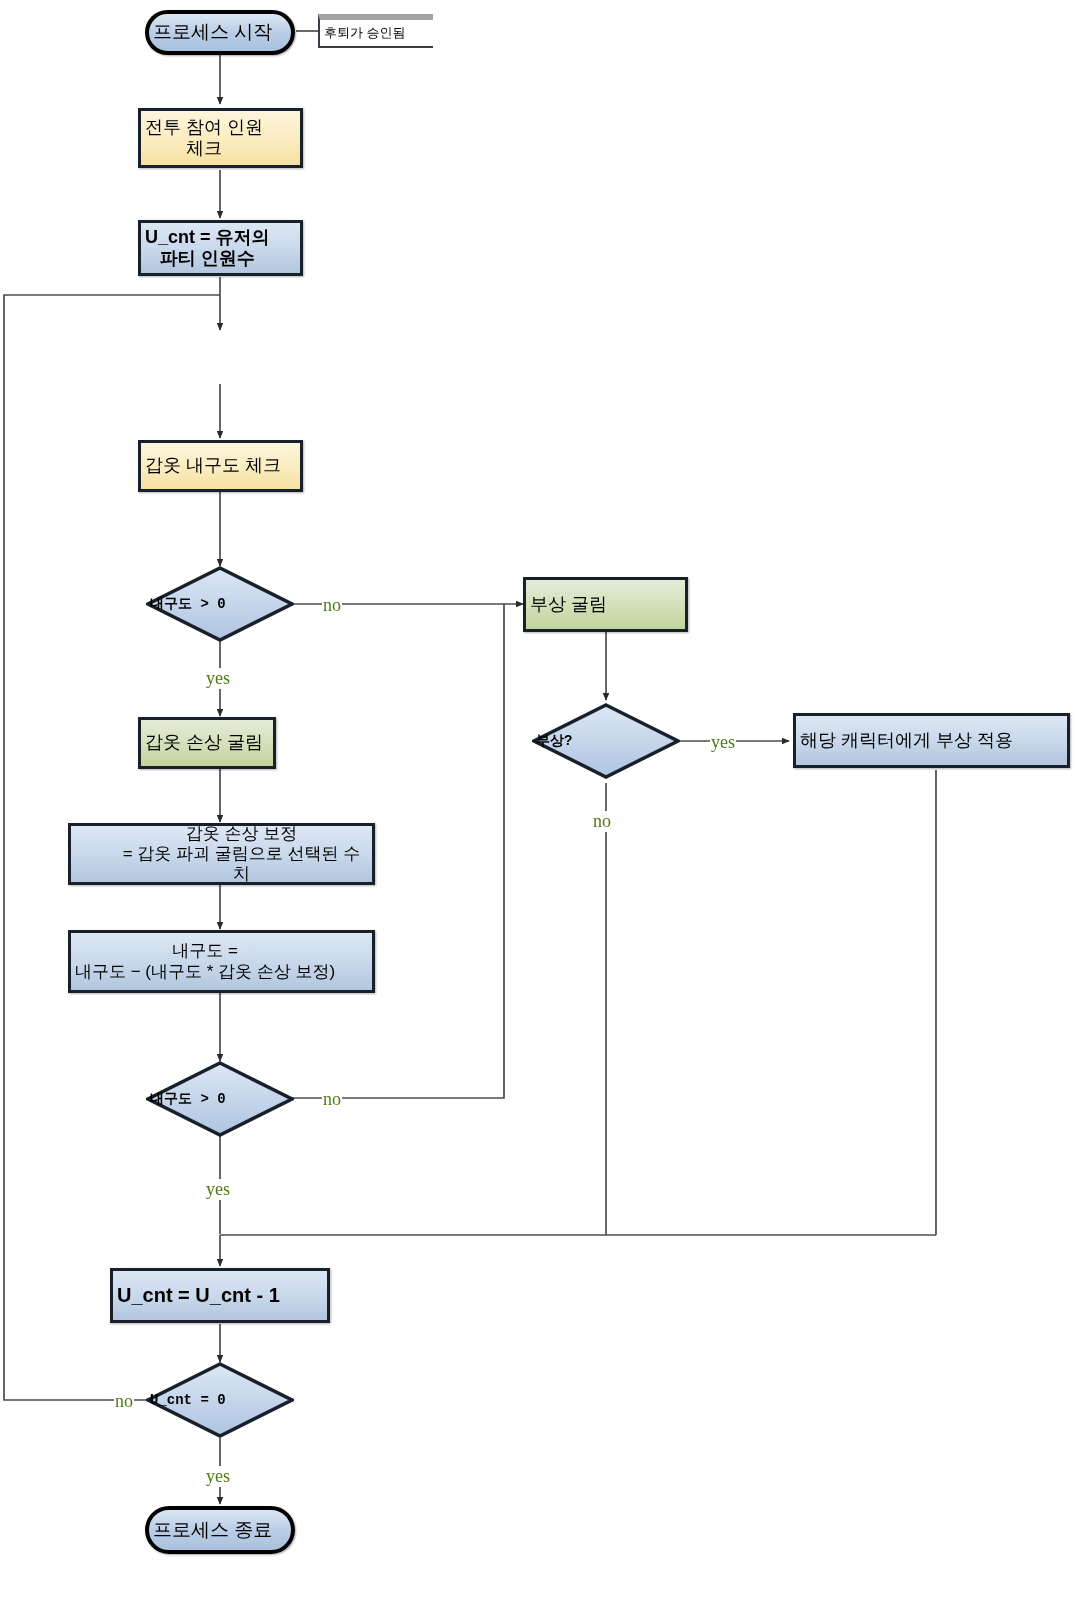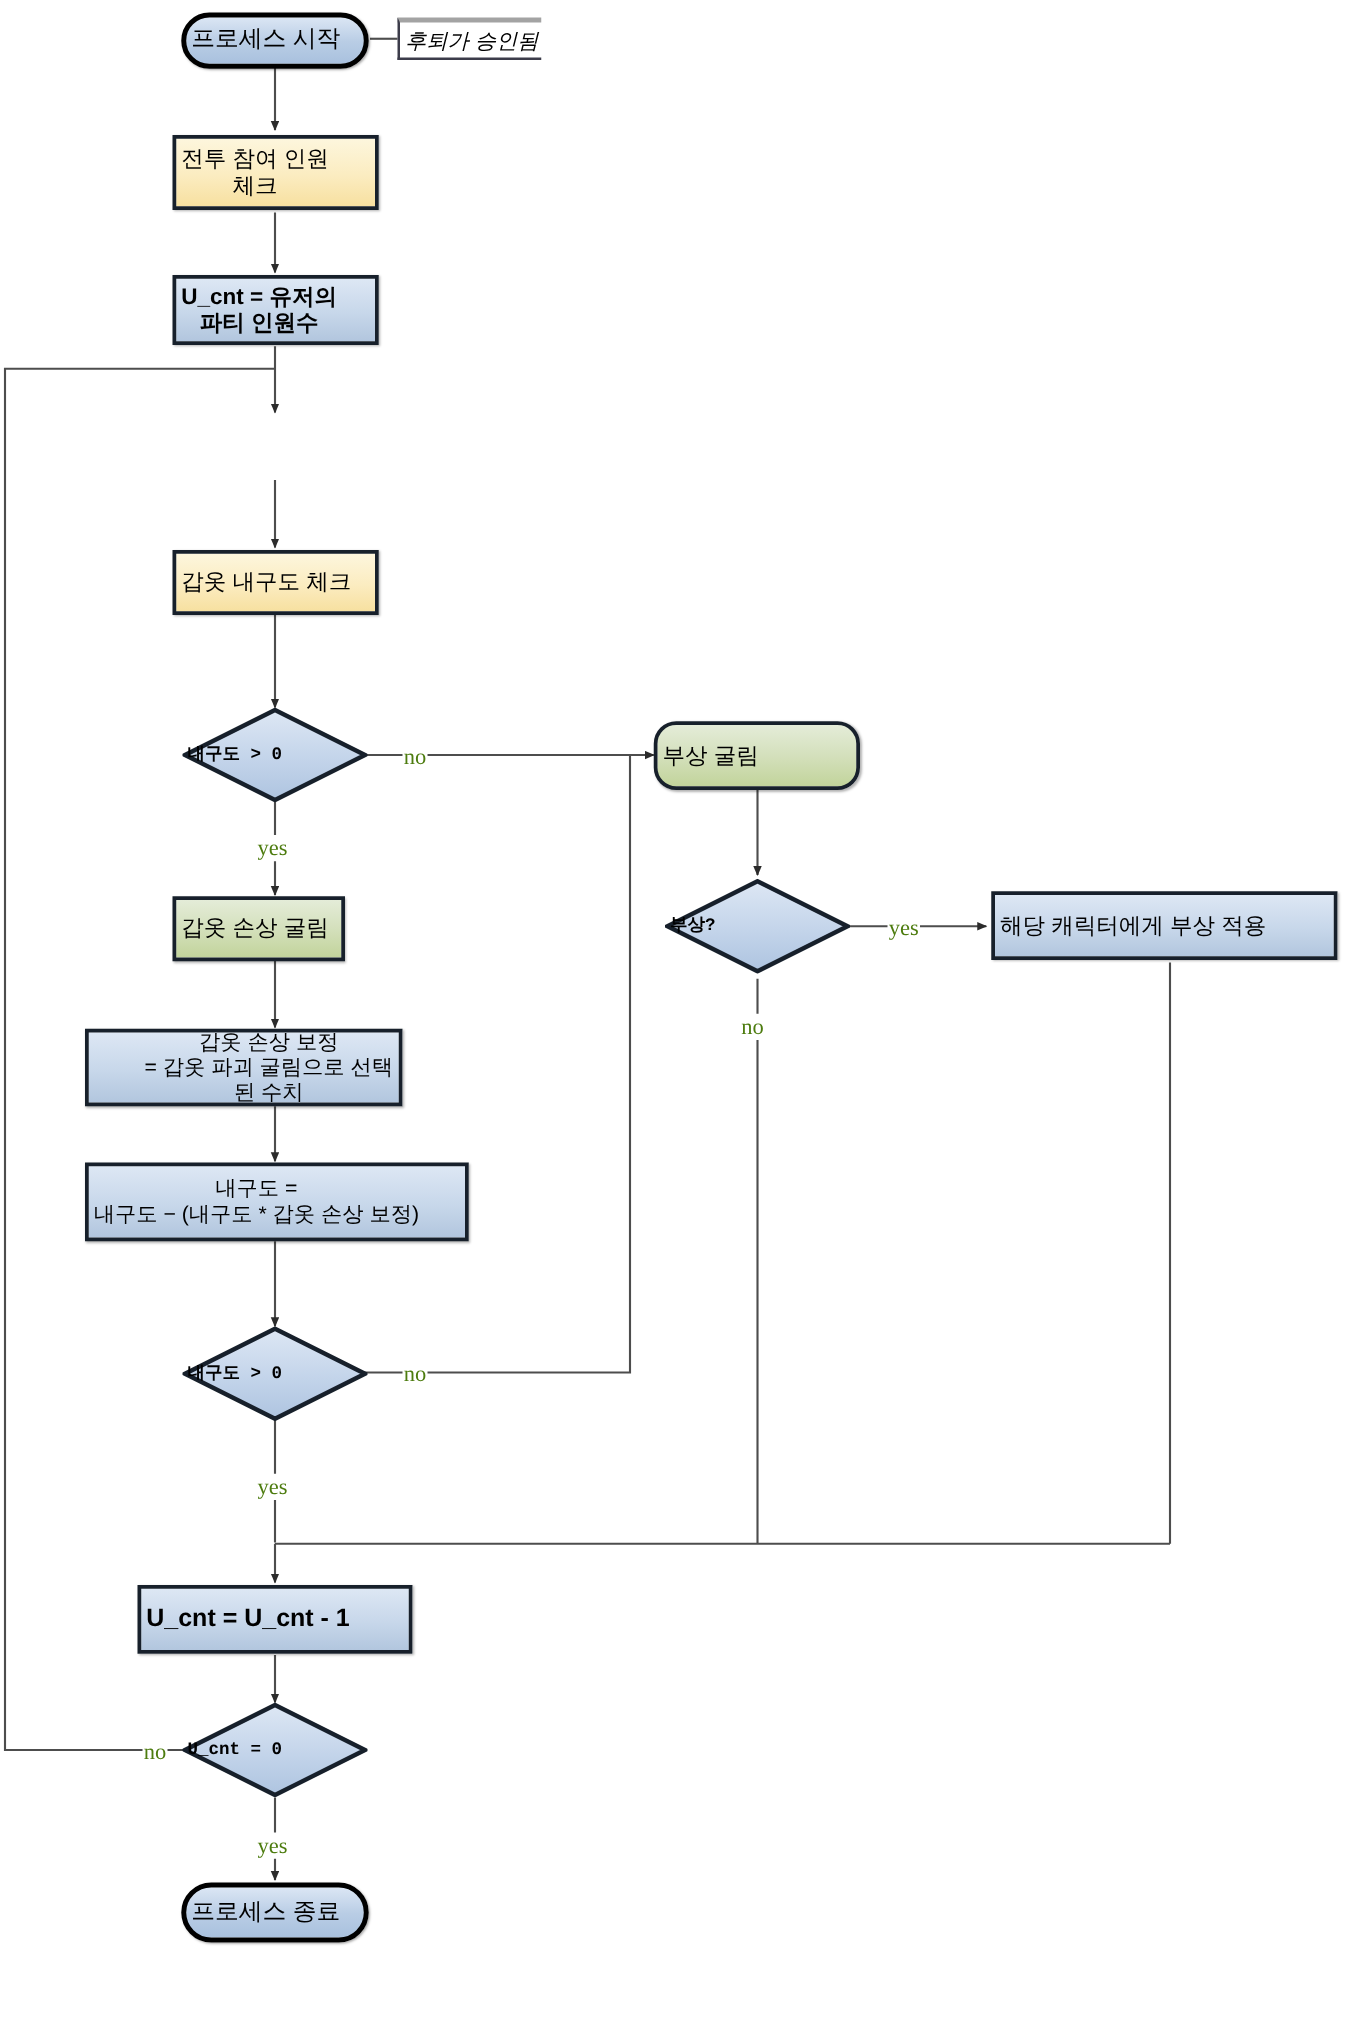--- a/index.html
+++ b/index.html
@@ -90,32 +90,31 @@
   .decision .txt {
     position: relative;
     z-index: 1;
     font-family: Liberation Mono, monospace;
   }
 
   
   .note {
     position: absolute;
     border-left: 2px solid #3c3c4a;
-    border-top: 4px solid #a3a3a3;
+    border-top: 6px solid #a3a3a3;
     border-bottom: 2px solid #3c3c4a;
     border-right: none;
     background: transparent;
     display: flex;
     align-items: center;
-    font-size: 17px;
+    font-size: 13px;
     color: #000;
     padding-left: 4px;
     box-sizing: border-box;
     z-index: 3;
-    font-style: italic;
   }
 
   
   .elabel {
     position: absolute;
     font-size: 18px;
     color: #4d7c0f;
     background: #ffffff;
     padding: 0 1px;
     z-index: 4;
@@ -214,21 +213,21 @@
           <stop offset="0%" stop-color="#dde7f4"></stop>
           <stop offset="55%" stop-color="#c3d4ea"></stop>
           <stop offset="100%" stop-color="#aec4e0"></stop>
         </linearGradient>
       </defs>
       <polygon points="74,2 146,38 74,74 2,38" fill="url(#dgrad1)" stroke="#17202b" stroke-width="3.5"></polygon>
     </svg>
     <span class="txt">내구도 &gt; 0</span>
   </div>
 
-  <div class="node green" style="left:523px; top:577px; width:165px; height:55px;border-radius:18px;">
+  <div class="node green" style="left:523px; top:577px; width:165px; height:55px;">
     <span class="txt">부상 굴림</span>
   </div>
 
   <div class="node decision" style="left:532px; top:703px; width:148px; height:76px;">
     <svg class="dia" viewBox="0 0 148 76" preserveAspectRatio="none">
       <defs>
         <linearGradient id="dgrad2" x1="0" y1="0" x2="0" y2="1">
           <stop offset="0%" stop-color="#dde7f4"></stop>
           <stop offset="55%" stop-color="#c3d4ea"></stop>
           <stop offset="100%" stop-color="#aec4e0"></stop>
@@ -240,21 +239,21 @@
   </div>
 
   <div class="node process" style="left:793px; top:713px; width:277px; height:55px;">
     <span class="txt">해당 캐릭터에게 부상 적용</span>
   </div>
 
   <div class="node green" style="left:138px; top:717px; width:138px; height:52px;">
     <span class="txt">갑옷 손상 굴림</span>
   </div>
 
-  <div class="node process" style="left:68px; top:823px; width:254px; height:62px; font-size:17px;padding-left:40px;">
+  <div class="node process" style="left:68px; top:823px; width:307px; height:62px; font-size:17px;padding-left:40px;">
     <span class="txt">갑옷 손상 보정
 = 갑옷 파괴 굴림으로 선택된 수치</span>
   </div>
 
   <div class="node process" style="left:68px; top:930px; width:307px; height:63px; font-size:17px;">
     <span class="txt">내구도 =
 내구도 − (내구도 * 갑옷 손상 보정)</span>
   </div>
 
   <div class="node decision" style="left:146px; top:1061px; width:148px; height:76px;">

